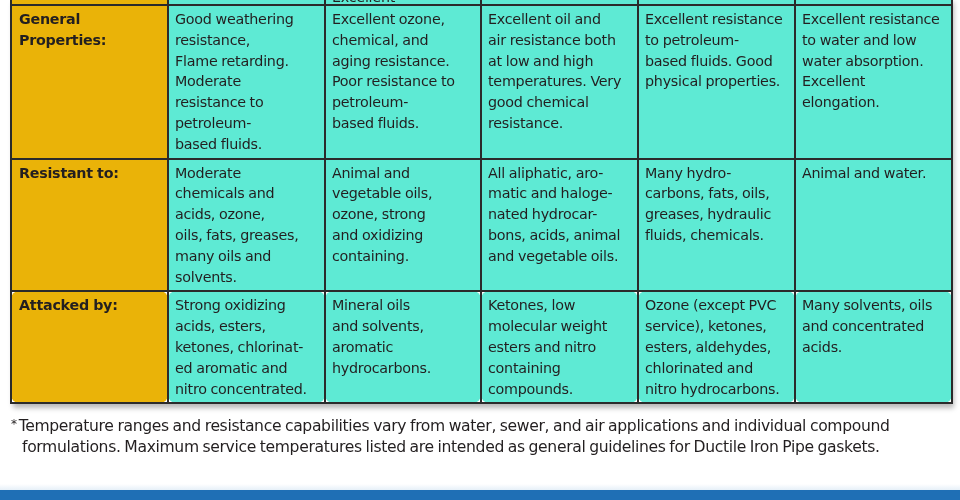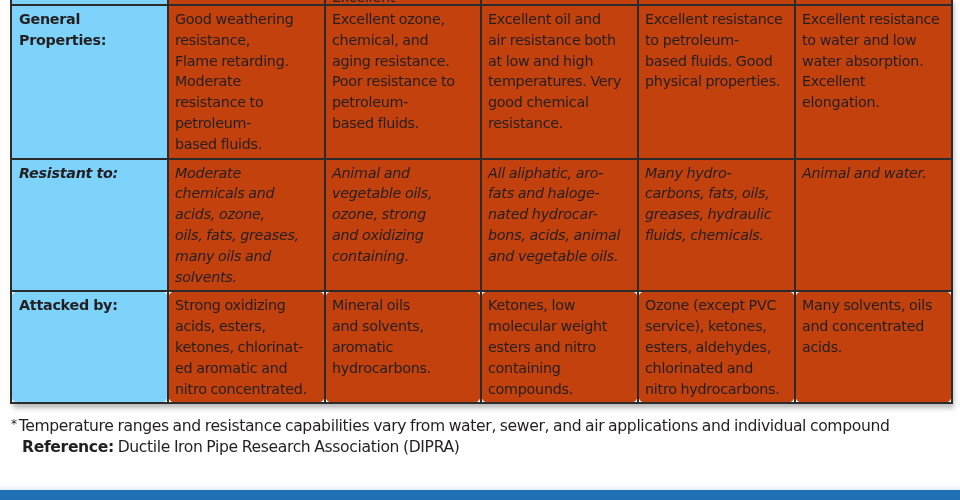--- a/index.html
+++ b/index.html
@@ -15,33 +15,33 @@
   }
   table {
     border-collapse: collapse; width: 941px; table-layout: fixed;
   }
   td {
     border: 2px solid #2b2b2b;
     vertical-align: top;
     padding: 3px 6px 3px 6px;
     font-size: 14.3px;
     line-height: 20.8px;
-    background: #c2410c;
+    background: #5eead4;
     letter-spacing: -0.25px;
     word-spacing: -0.5px;
   }
   td.head {
-    background: #7dd3fc;
+    background: #eab308;
     font-weight: bold;
     padding-left: 7px;
   }
   tr.top-partial td { height: 4px; padding: 0 6px; overflow: hidden; line-height: 12px; }
   tr.top-partial td .cut { display: block; margin-top: -9px; }
   tr.row-general td { height: 144px; }
-  tr.row-resistant td { height: 124px; font-style: italic; }
+  tr.row-resistant td { height: 124px; }
   tr.row-attacked td { height: 104px; border-radius: 8px; }
   .cell-text { white-space: pre-line; }
   .footnote {
     position: absolute; left: 11px; top: 414px; width: 940px;
     font-size: 15.6px; line-height: 21px; letter-spacing: -0.35px; word-spacing: -0.8px;
   }
   .footnote .line { white-space: nowrap; }
   .footnote .star { font-size: 12px; vertical-align: 3px; margin-right: 2px; }
   .footnote .indent { padding-left: 11px; }
   .footnote .ref-label { font-weight: bold; }
@@ -127,21 +127,21 @@
 acids, ozone,
 oils, fats, greases,
 many oils and
 solvents.</td>
       <td class="cell-text">Animal and
 vegetable oils,
 ozone, strong
 and oxidizing
 containing.</td>
       <td class="cell-text">All aliphatic, aro-
-fats and haloge-
+matic and haloge-
 nated hydrocar-
 bons, acids, animal
 and vegetable oils.</td>
       <td class="cell-text">Many hydro-
 carbons, fats, oils,
 greases, hydraulic
 fluids, chemicals.</td>
       <td class="cell-text">Animal and water.</td>
     </tr>
     <tr class="row-attacked">
@@ -168,17 +168,17 @@
       <td class="cell-text">Many solvents, oils
 and concentrated
 acids.</td>
     </tr>
   </tbody>
     </table>
 </div>
 
 <div class="footnote">
   <div class="line"><span class="star">*</span><span>Temperature ranges and resistance capabilities vary from water, sewer, and air applications and individual compound</span></div>
-  <div class="line indent"><span class="ref-label">Reference:</span><span> Ductile Iron Pipe Research Association (DIPRA)</span></div>
+  <div class="line indent">formulations. Maximum service temperatures listed are intended as general guidelines for Ductile Iron Pipe gaskets.</div>
 </div>
 
 <div class="fade"></div>
 <div class="blue-band"></div>
 
 </body></html>

